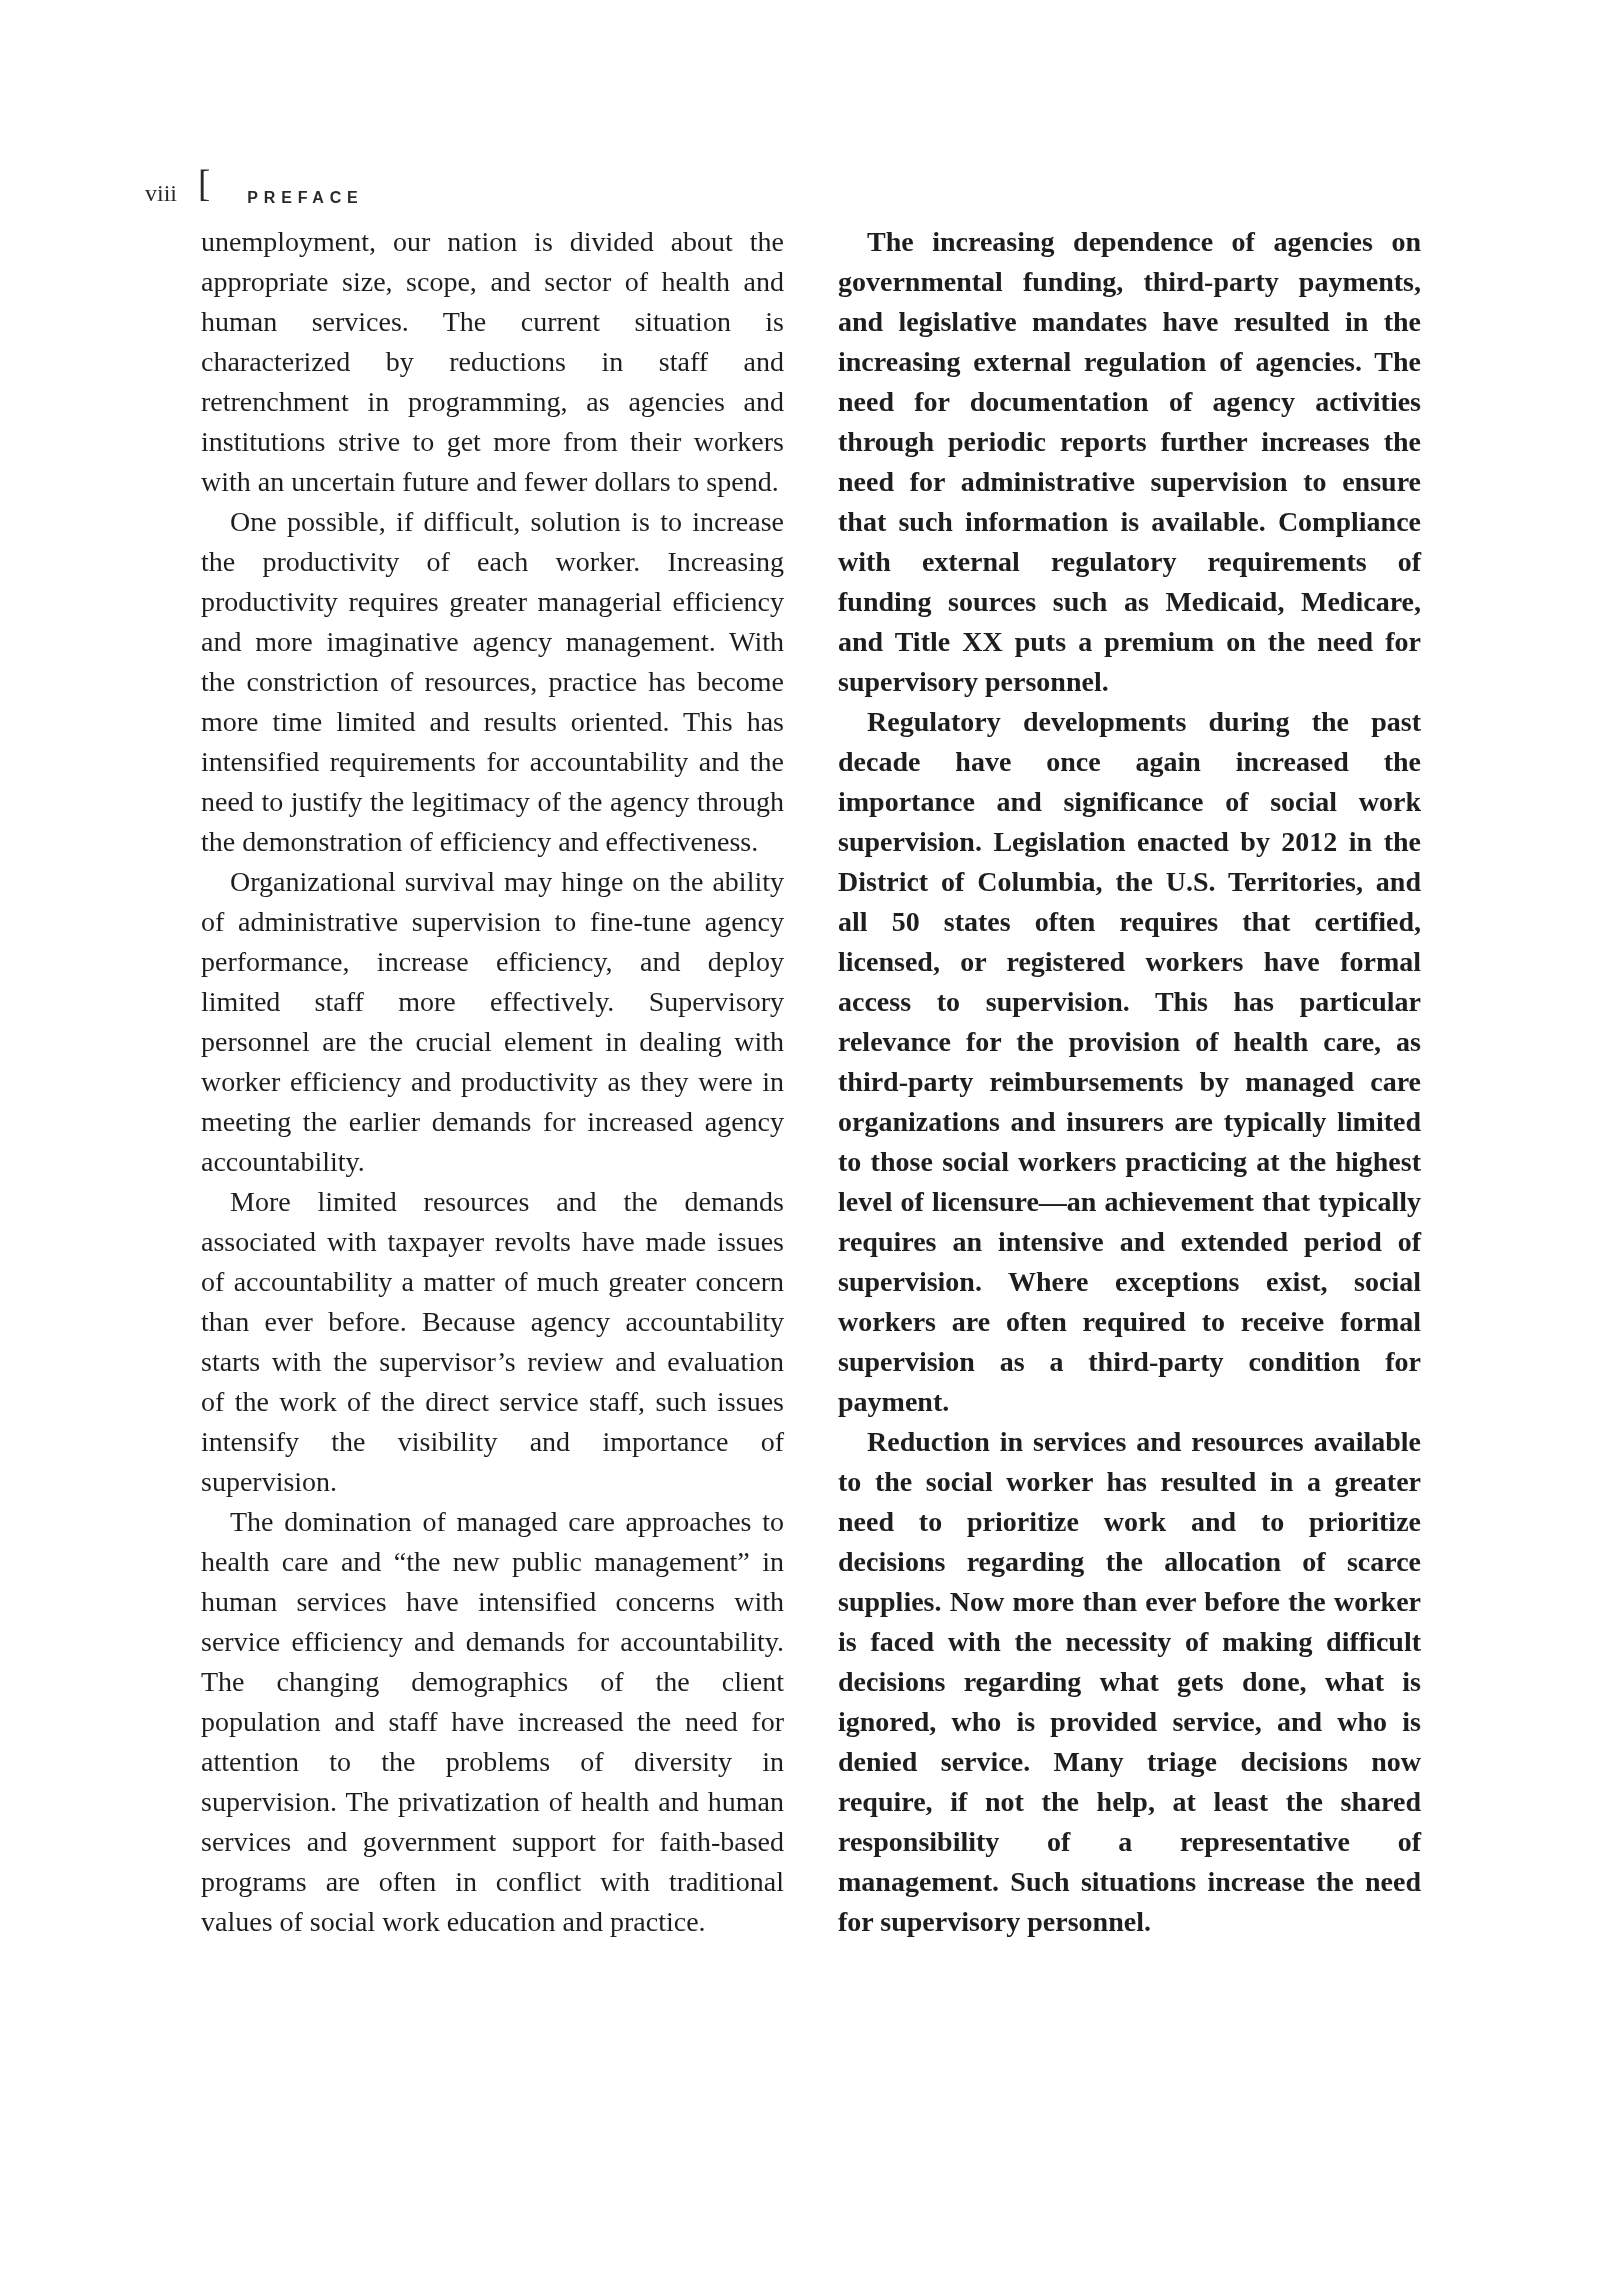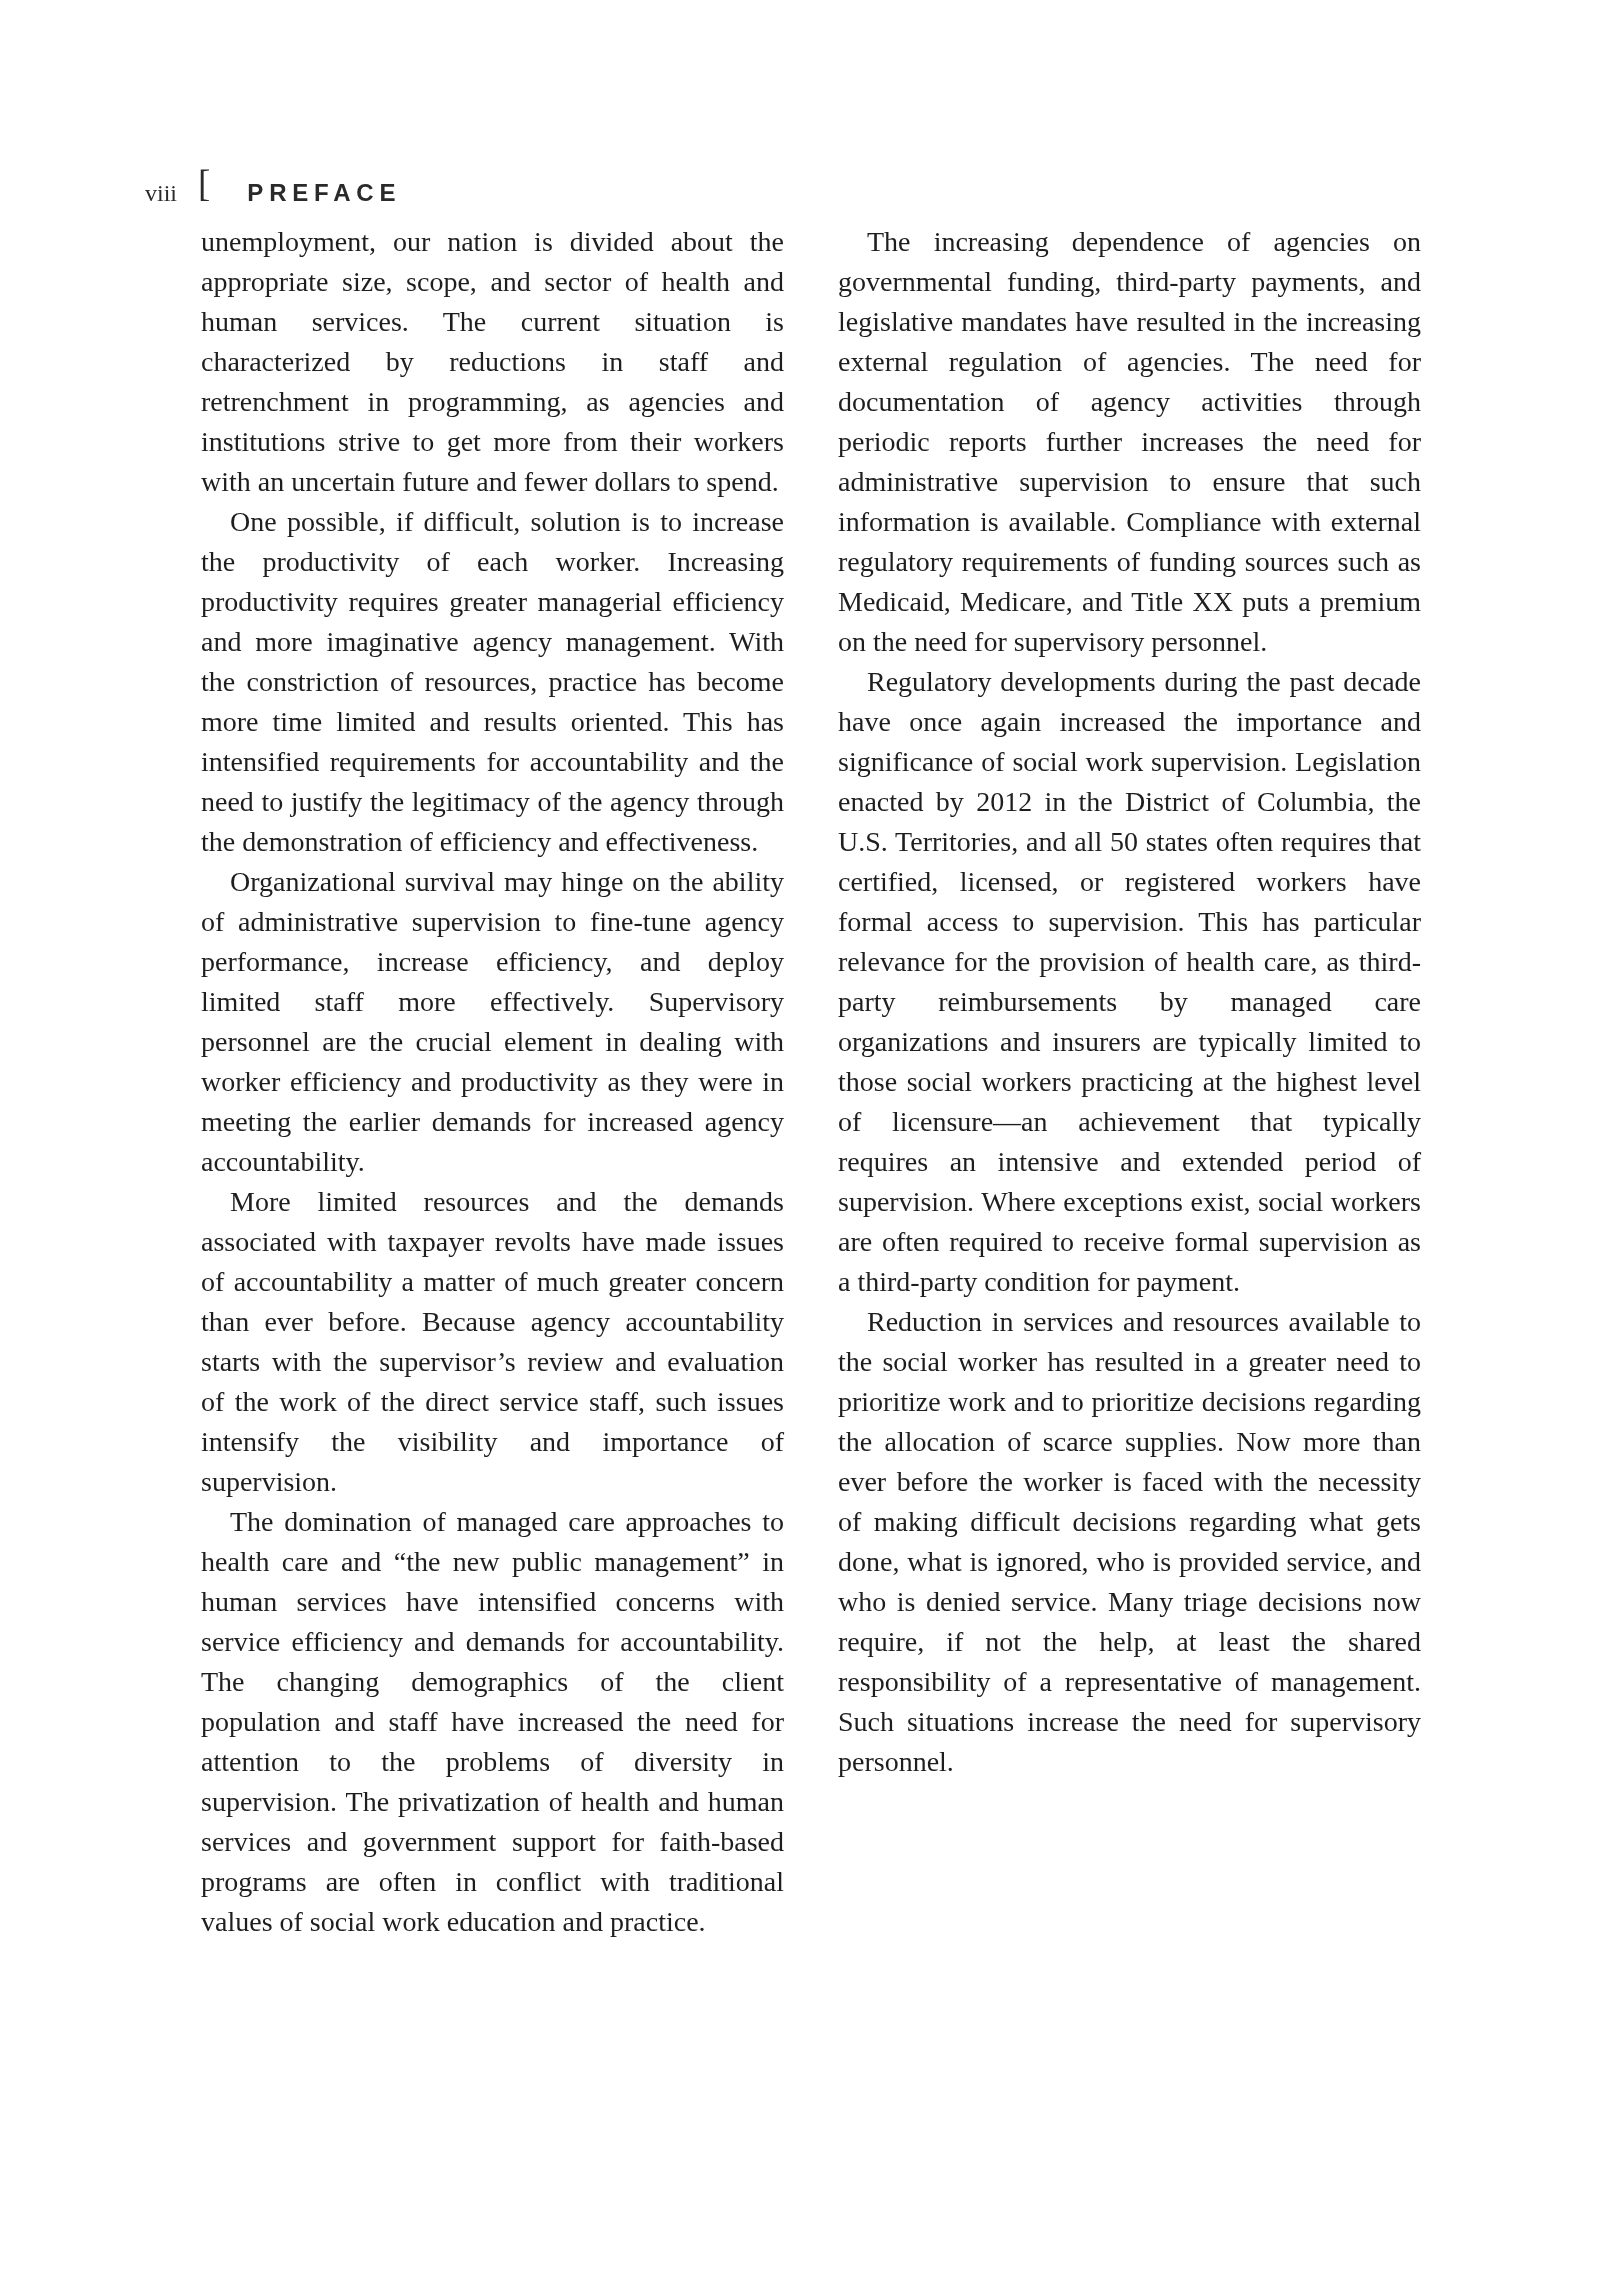--- a/index.html
+++ b/index.html
@@ -1,23 +1,23 @@
 <!DOCTYPE html>
 <html><head>
 <meta charset="utf-8">
 <style>
   html, body { margin:0; padding:0; background:#ffffff; }
   body { width:1617px; height:2287px; position:relative; overflow:hidden; }
   .page-header { position:absolute; left:145px; top:172px; height:35px; display:flex; align-items:flex-end; }
   .folio { font-family:"Liberation Serif", serif; font-size:24px; color:#2a2a2a; }
   .bracket { font-family:"Liberation Serif", serif; font-size:37px; color:#2a2a2a; margin-left:21px; font-weight:300; position:relative; top:-1.9px; }
-  .running-head { font-family:"Liberation Sans", sans-serif; font-weight:bold; font-size:24px; letter-spacing:5.8px; color:#2a2a2a; margin-left:37px; }
+  .running-head { font-family:"Liberation Sans", sans-serif; font-weight:bold; font-size:16px; letter-spacing:5.8px; color:#2a2a2a; margin-left:37px; }
   .column { position:absolute; top:222px; width:583px; font-family:"Liberation Serif", serif; font-size:28px; line-height:40px; color:#1e1e1e; text-align:justify; hyphens:manual; }
   .col-left { left:201px; }
-  .col-right { left:838px; }
+  .col-right { left:838px;font-weight:bold; }
   .column p { margin:0; text-indent:29px; }
   .column p.cont { text-indent:0; }
 </style>
 </head>
 <body>
 
 <div class="page-header">
   <span class="folio">viii</span>
   <span class="bracket">[</span>
   <span class="running-head">PREFACE</span>

